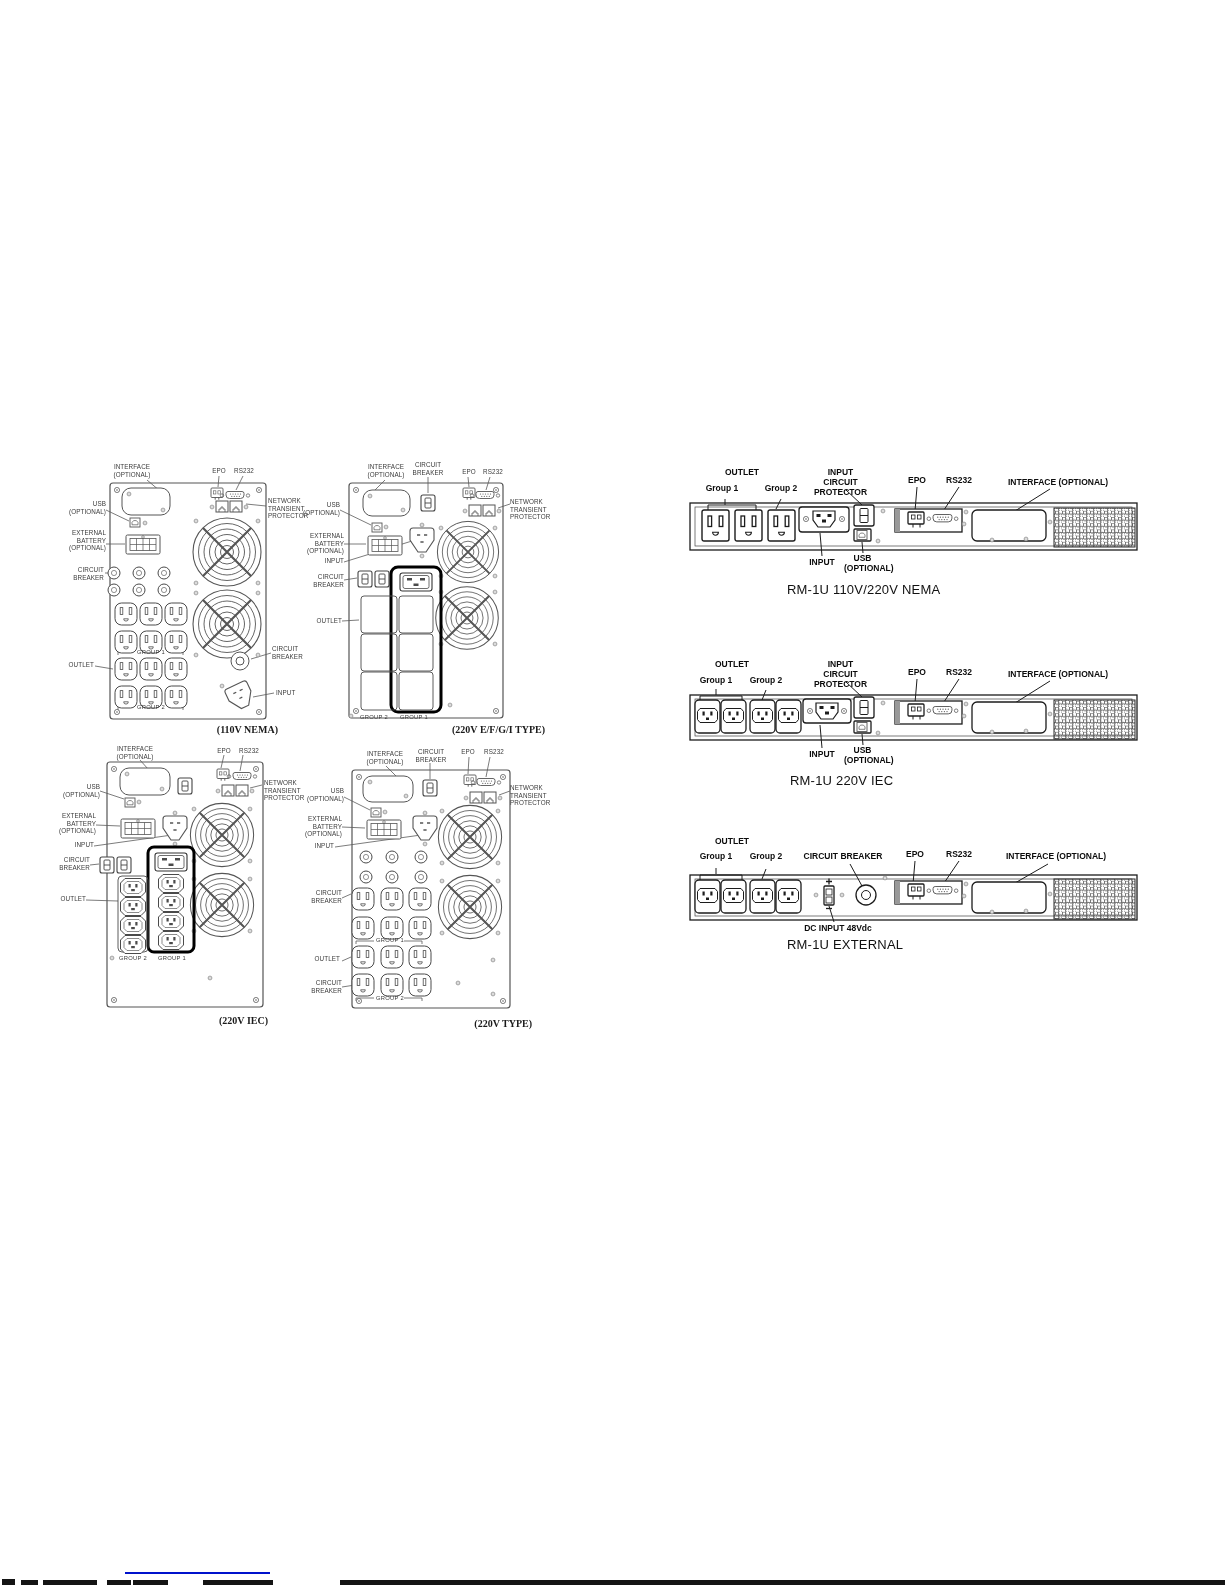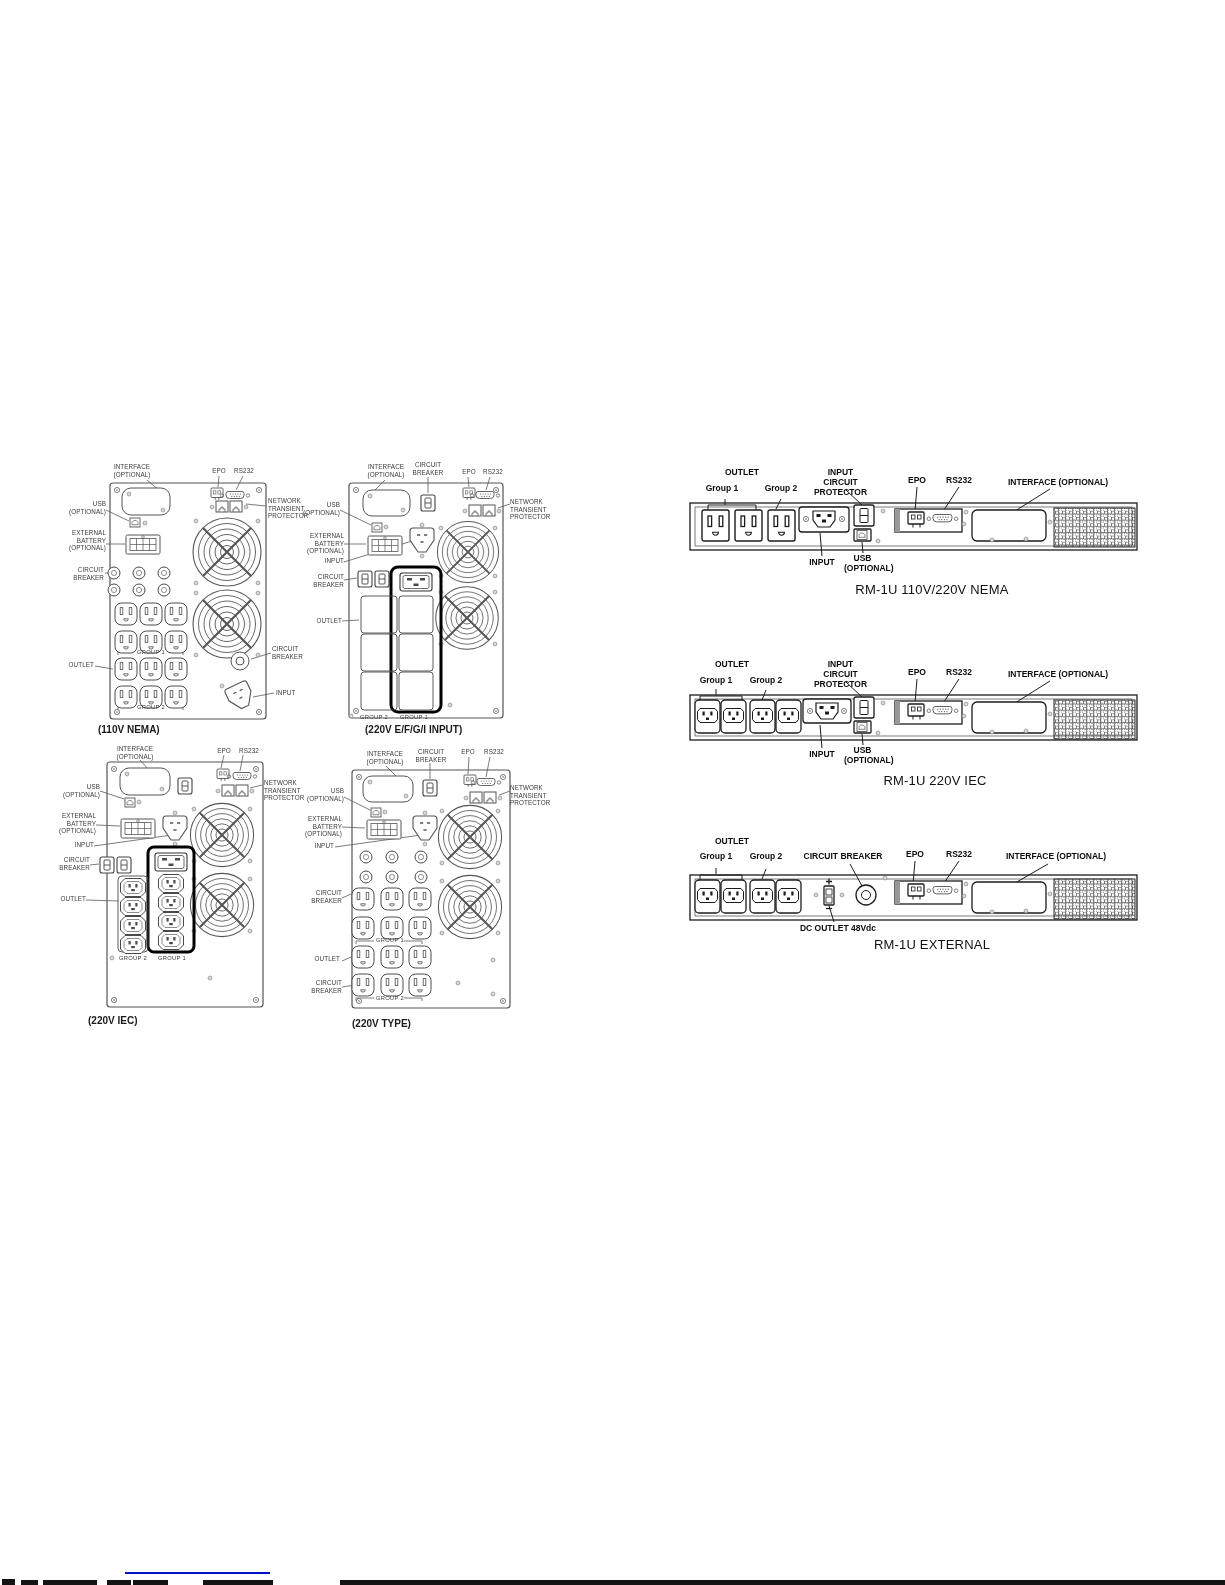--- a/index.html
+++ b/index.html
@@ -12,24 +12,24 @@
   .ln{fill:#fff;stroke:#555;stroke-width:1;}
   .lnt{fill:none;stroke:#4a4a4a;stroke-width:.9;}
   .ld{fill:none;stroke:#5a5a5a;stroke-width:.8;}
   .rln{fill:#fff;stroke:#1c1c1c;stroke-width:1.3;}
   .rld{fill:none;stroke:#1c1c1c;stroke-width:1;}
   
   .tl{position:absolute;font-size:6.3px;line-height:1.2;color:#3a3a3a;white-space:pre-line;
       letter-spacing:.1px;text-align:left;}
   .tl.c{text-align:center;} .tl.r{text-align:right;}
   .tg{position:absolute;font-size:5.8px;line-height:1.1;color:#3a3a3a;text-align:center;letter-spacing:.3px;}
-  .cap{position:absolute;font-size:10px;font-weight:600;line-height:1.2;color:#1a1a1a;text-align:left;}
+  .cap{position:absolute;font-size:10px;font-weight:600;line-height:1.2;color:#1a1a1a;text-align:right;font-family:Liberation Serif, serif;}
   .rl{position:absolute;font-size:8.5px;font-weight:bold;line-height:1.18;color:#0c0c0c;
       text-align:center;white-space:pre-line;}
-  .rcap{position:absolute;font-size:13px;color:#111;text-align:center;letter-spacing:.2px;}
+  .rcap{position:absolute;font-size:13px;color:#111;text-align:left;letter-spacing:.2px;}
   .fb{position:absolute;background:#141414;}
   .bluelink{position:absolute;background:#0012cc;}
 </style>
 </head>
 <body>
 
 <div class="page">
 
   <svg style="position:absolute;width:0;height:0" aria-hidden="true">
     <defs>
@@ -334,21 +334,21 @@
 (OPTIONAL)</div>
     <div class="tl r" style="left:0px;top:92px;width:44px">EXTERNAL
 BATTERY
 (OPTIONAL)</div>
     <div class="tl r" style="left:8px;top:117px;width:36px">INPUT</div>
     <div class="tl r" style="left:0px;top:133px;width:44px">CIRCUIT
 BREAKER</div>
     <div class="tl r" style="left:2px;top:177px;width:40px">OUTLET</div>
     <div class="tg" style="left:56px;top:274px;width:36px">GROUP 2</div>
     <div class="tg" style="left:96px;top:274px;width:36px">GROUP 1</div>
-    <div class="cap" style="left:65px;top:284px;width:180px">(220V E/F/G/I INPUT)</div>
+    <div class="cap" style="left:65px;top:284px;width:180px">(220V E/F/G/I TYPE)</div>
   </div>
 
   <div class="diagram" style="left:50px;top:735px;width:270px;height:300px">
     <svg class="art" viewBox="0 0 270 300">
       <rect x="57" y="27" width="156" height="245" rx="3" class="frame"></rect>
       <path class="ld" d="M90,25 L98,34 M174,20 L171,33 M193,20 L190,36 M212,50 L200,53 M50,56 L74,64 M46,90 L70,91 M44,111 L122,100 M40,130 L49,129 M36,165 L68,166"></path>
       <use href="#sc" x="64" y="34"></use>
         <use href="#sc" x="206" y="34"></use>
         <use href="#sc" x="64" y="265"></use>
         <use href="#sc" x="206" y="265"></use>
@@ -740,21 +740,21 @@
       <use href="#scs" x="380" y="69"></use>
       <rect x="384" y="54" width="81" height="40" fill="url(#honey)" stroke="#2a2a2a" stroke-width="1"></rect>
     </svg>
     <div class="rl" style="left:37px;top:11px;width:50px">OUTLET</div>
     <div class="rl" style="left:23px;top:26px;width:46px">Group 1</div>
     <div class="rl" style="left:73px;top:26px;width:46px">Group 2</div>
     <div class="rl" style="left:123px;top:26px;width:100px">CIRCUIT BREAKER</div>
     <div class="rl" style="left:231px;top:24px;width:28px">EPO</div>
     <div class="rl" style="left:271px;top:24px;width:36px">RS232</div>
     <div class="rl" style="left:330px;top:26px;width:112px">INTERFACE (OPTIONAL)</div>
-    <div class="rl" style="left:118px;top:98px;width:100px">DC OUTLET 48Vdc</div>
+    <div class="rl" style="left:118px;top:98px;width:100px">DC INPUT 48Vdc</div>
     <div class="rcap" style="left:117px;top:112px;width:290px">RM-1U EXTERNAL</div>
   </div>
 
   <div class="bluelink" style="left:125px;top:1572px;width:145px;height:2px"></div>
   <div class="fb" style="left:2px;top:1579px;width:13px;height:6px"></div>
   <div class="fb" style="left:21px;top:1580px;width:17px;height:5px"></div>
   <div class="fb" style="left:43px;top:1580px;width:54px;height:5px"></div>
   <div class="fb" style="left:107px;top:1580px;width:24px;height:5px"></div>
   <div class="fb" style="left:133px;top:1580px;width:35px;height:5px"></div>
   <div class="fb" style="left:203px;top:1580px;width:70px;height:5px"></div>

